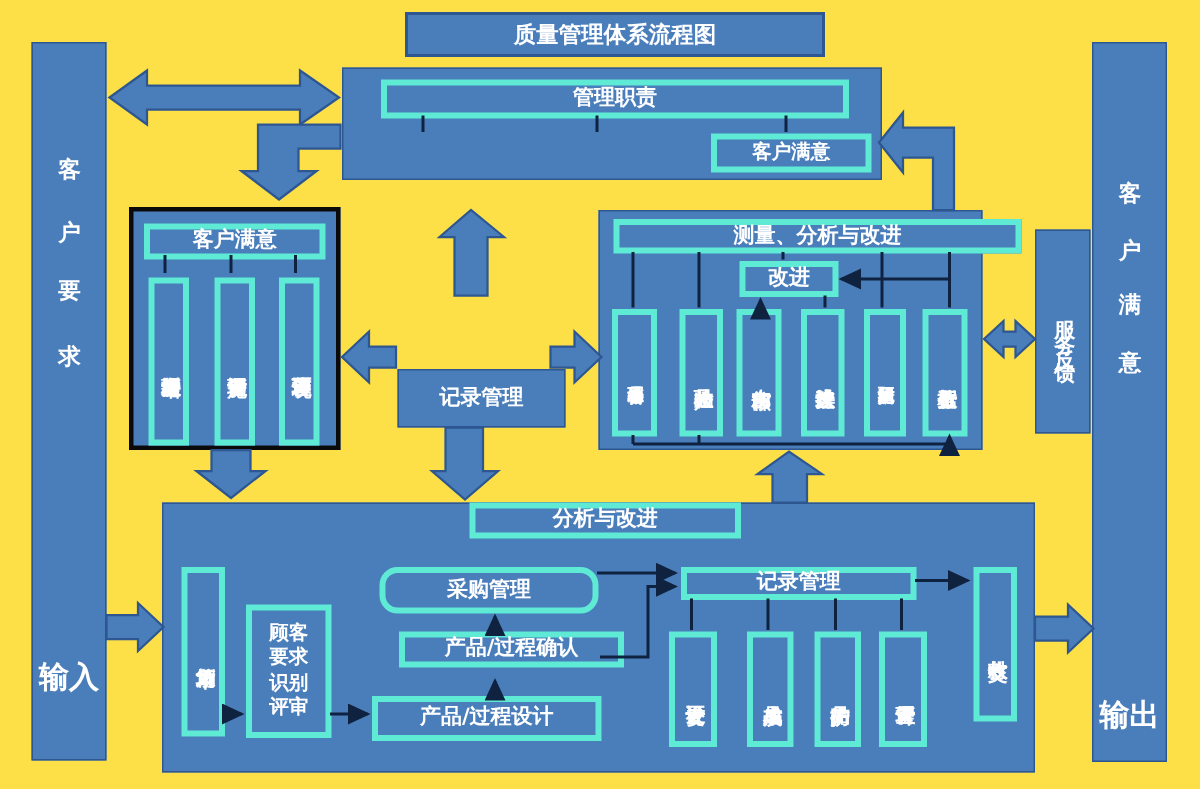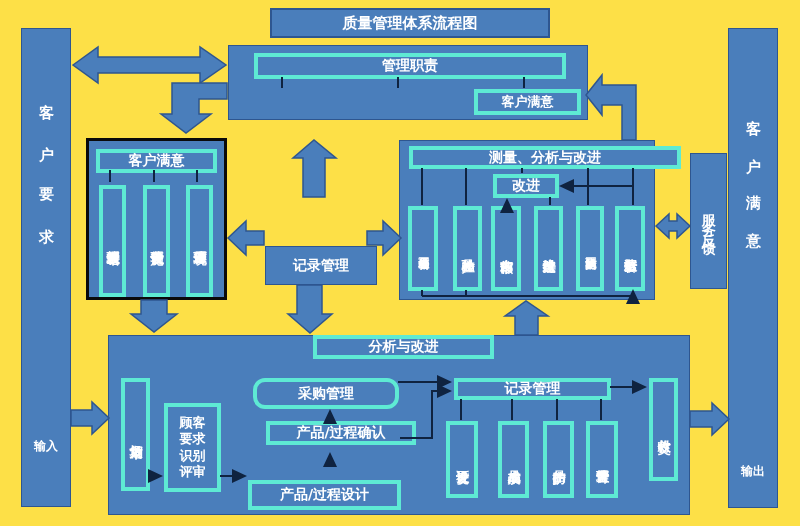--- a/index.html
+++ b/index.html
@@ -9,21 +9,21 @@
        display:flex;align-items:center;justify-content:center;font-weight:bold;
        text-align:center;line-height:1.25;}
   .b-dark{border:2px solid #2E5690;}
   .b-mid{border:1px solid #2E5690;}
   .b-light{border:4px solid #5eead4;}
   .b-black{border:3px solid #0a0a0a;}
   .plain{display:block;}
   .vtext{writing-mode:vertical-rl;text-orientation:upright;}
   .f15{font-size:15px;} .f14{font-size:14px;} .f13{font-size:13px;} .f11{font-size:11px;}
   .barlabel{position:absolute;left:0;width:100%;text-align:center;color:#fff;
-            font-weight:bold;font-size:12px;}
+            font-weight:bold;font-size:20px;}
   .vspread{writing-mode:vertical-rl;text-orientation:upright;position:absolute;
            left:50%;transform:translateX(-50%);color:#fff;font-weight:bold;}
   .wrap2{word-break:break-all;width:34px;}
   svg.arrows{position:absolute;left:0;top:0;width:800px;height:526px;
              pointer-events:none;}
   .blk{fill:#4A7EBB;stroke:#2E5690;stroke-width:1.5;}
   .ln{stroke:#0F2340;stroke-width:2;fill:none;}
 </style>
 </head>
 <body>
@@ -70,21 +70,21 @@
   </div>
 
   <div class="box b-mid plain" style="left:108px;top:335px;width:582px;height:180px;">
     <div class="box b-light f14" style="left:204px;top:-1px;width:181px;height:24px;">分析与改进</div>
     <div class="box b-light vtext f13" style="left:12px;top:42px;width:29px;height:113px;">市场策划</div>
     <div class="box b-light f13" style="left:55px;top:42px;width:57px;height:89px;margin-top:25px;">
       <span class="wrap2">顾客要求识别评审</span>
     </div>
     <div class="box b-light f14" style="left:144px;top:42px;width:146px;height:31px;border-radius:12px;">采购管理</div>
     <div class="box b-light f14" style="left:157px;top:85px;width:150px;height:24px;">产品/过程确认</div>
-    <div class="box b-light f14" style="left:139px;top:128px;width:153px;height:30px;margin-top:16px;">产品/过程设计</div>
+    <div class="box b-light f14" style="left:139px;top:128px;width:153px;height:30px;">产品/过程设计</div>
     <div class="box b-light f14" style="left:345px;top:42px;width:157px;height:22px;">记录管理</div>
     <div class="box b-light vtext f13" style="left:337px;top:85px;width:32px;height:77px;">设计变更</div>
     <div class="box b-light vtext f13" style="left:389px;top:85px;width:31px;height:77px;">品质成本</div>
     <div class="box b-light vtext f13" style="left:434px;top:85px;width:31px;height:77px;">产品防护</div>
     <div class="box b-light vtext f13" style="left:477px;top:85px;width:32px;height:77px;">计量管理</div>
     <div class="box b-light vtext f13" style="left:540px;top:42px;width:29px;height:103px;">交付收款</div>
   </div>
 
   <svg class="arrows" viewBox="0 0 800 526">
     <defs>

